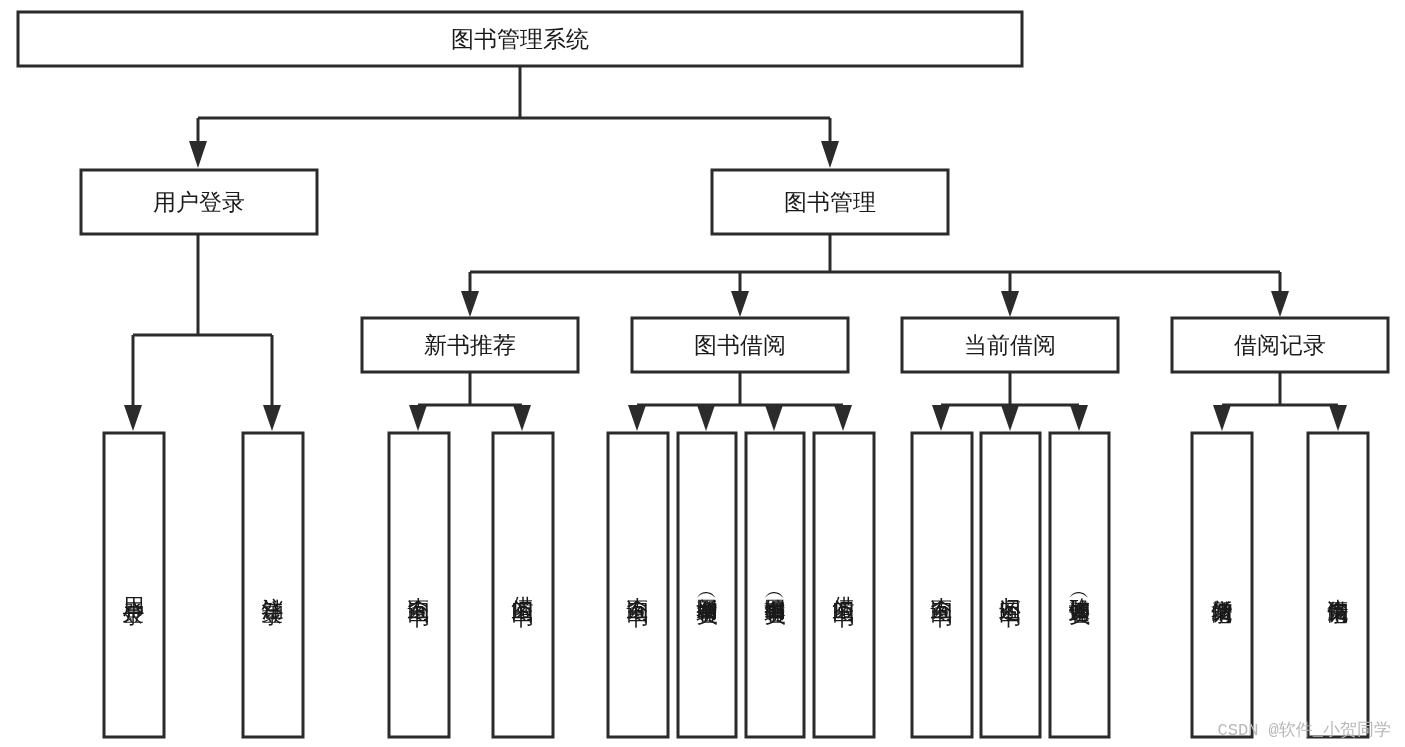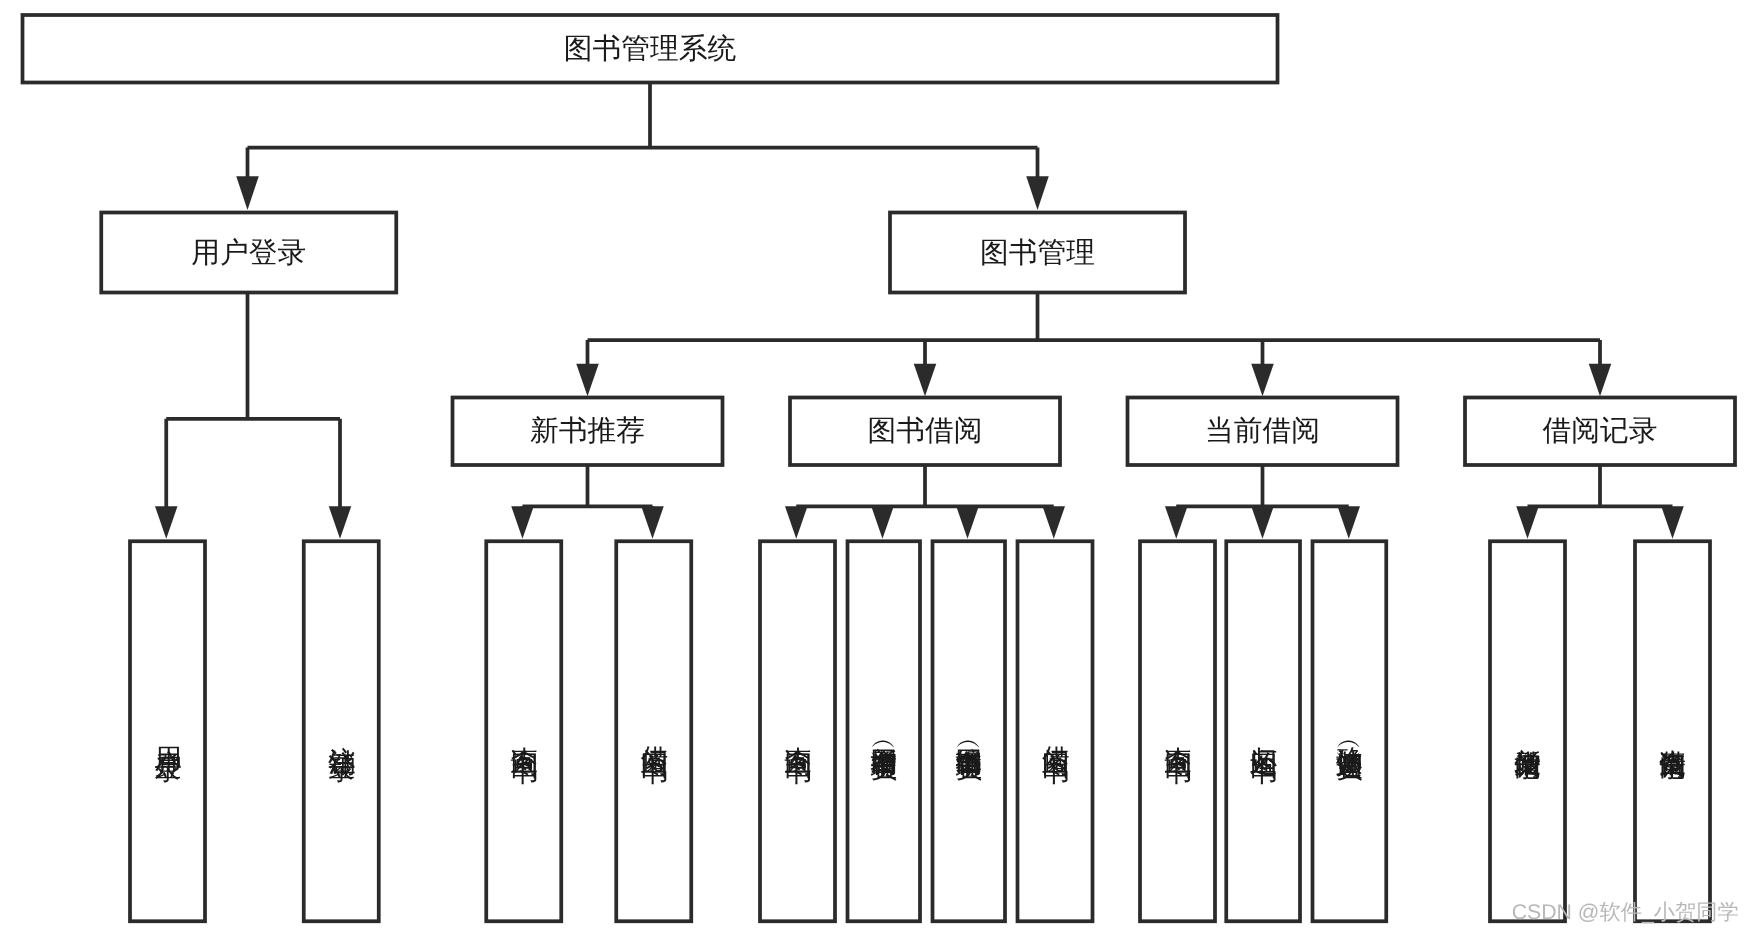--- a/index.html
+++ b/index.html
@@ -69,21 +69,21 @@
     text-align: center;
   }
   .vlabel-text.tight {
     letter-spacing: 1px;
     font-size: 21px;
   }
   .watermark {
     position: absolute;
     right: 14px;
     bottom: 6px;
-    font-family: Liberation Sans, sans-serif;
+    font-family: Liberation Mono, monospace;
     font-size: 17px;
     color: #b8b8b8;
     white-space: nowrap;
     user-select: none;
   }
 </style>
 </head>
 <body>
 
 <div id="diagram-root">

